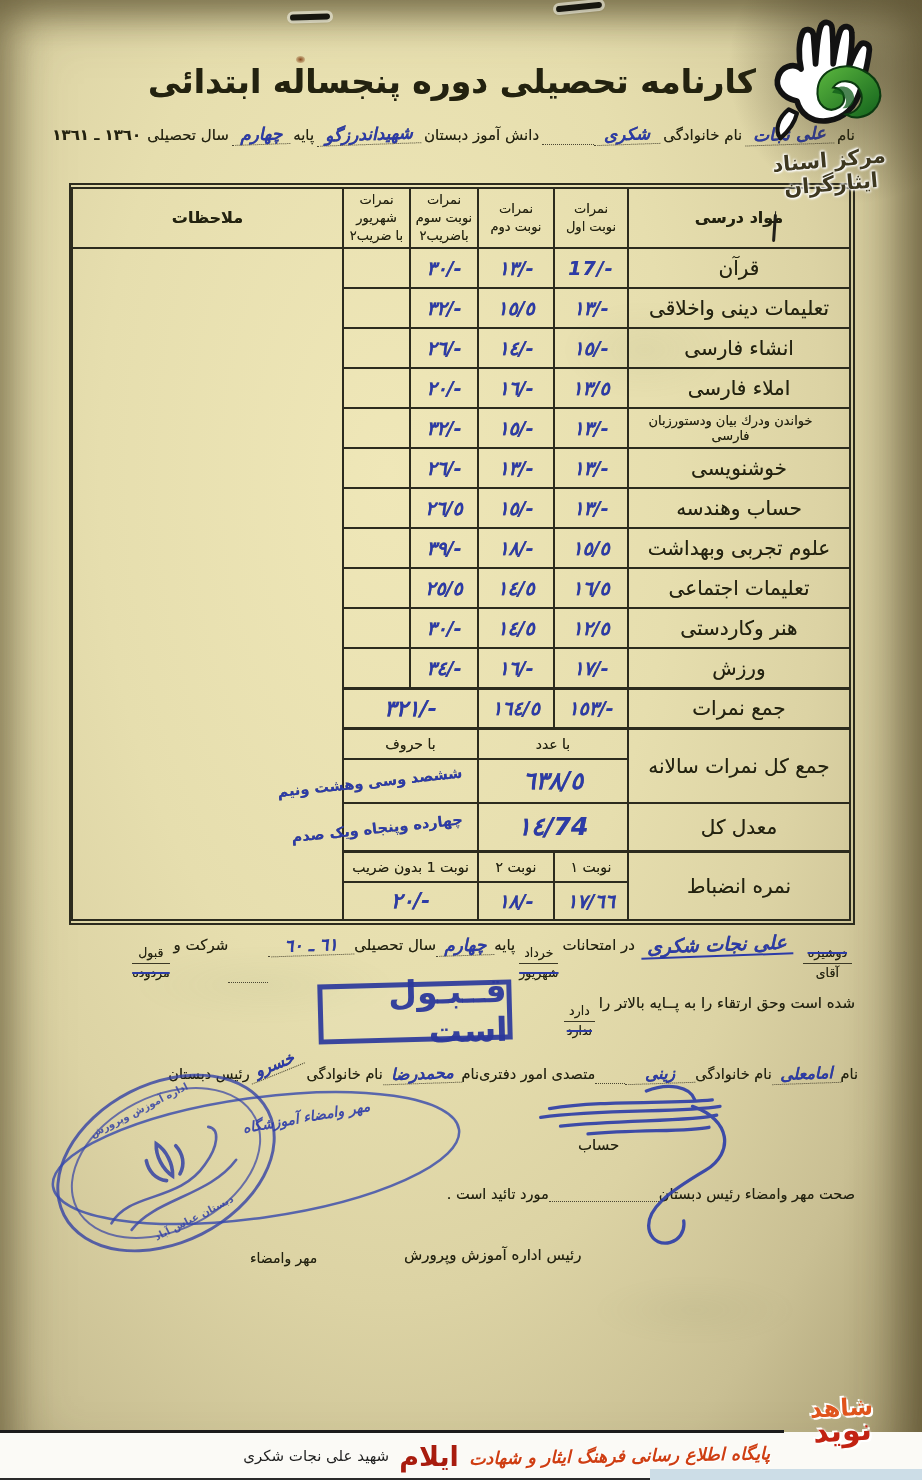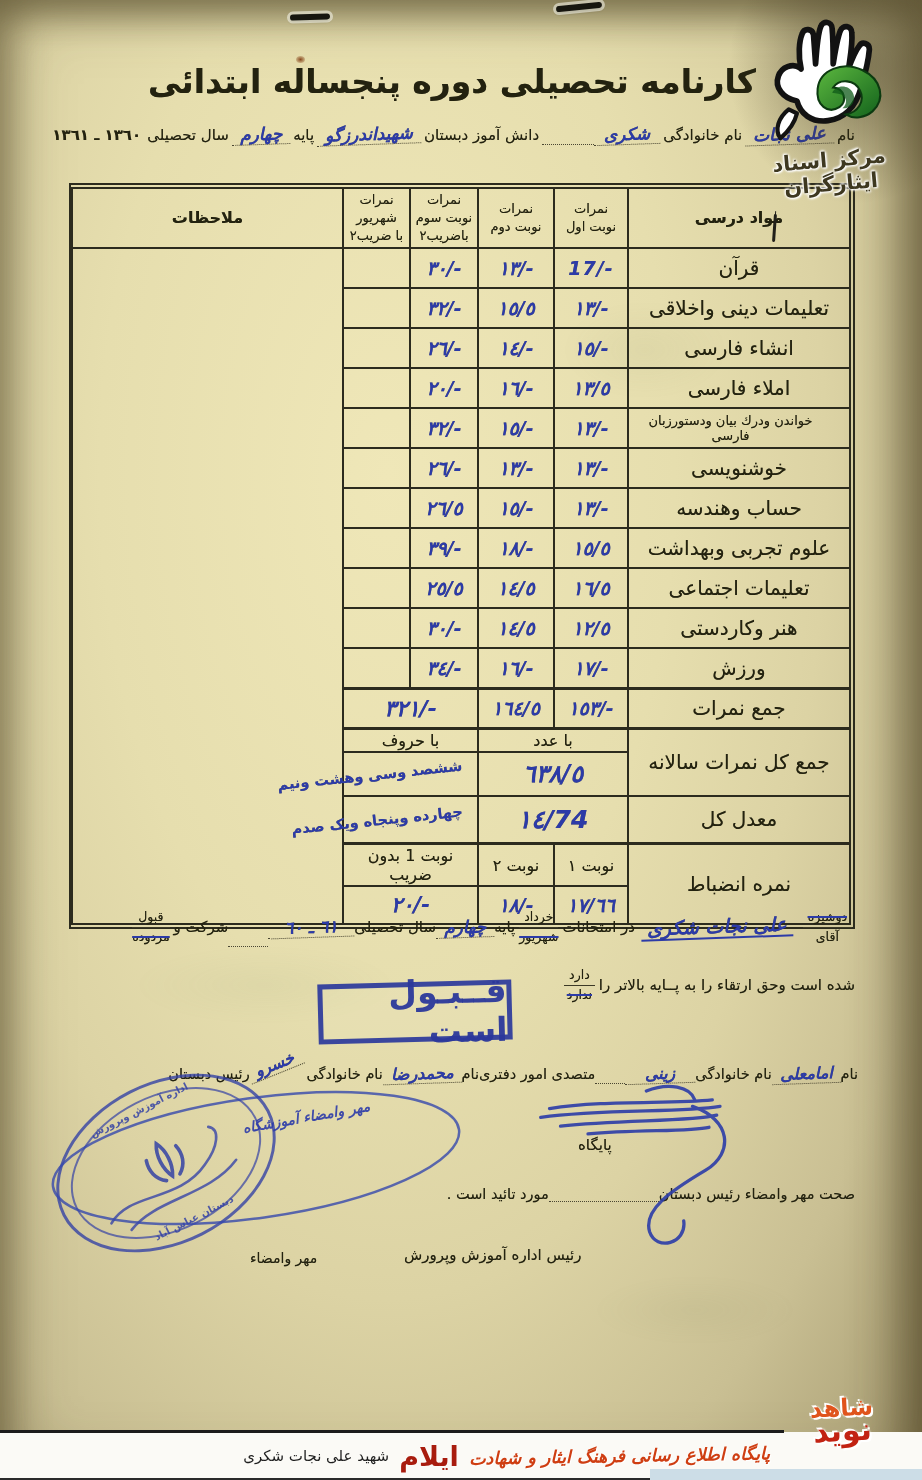--- a/index.html
+++ b/index.html
@@ -51,35 +51,35 @@
   table.report { width:100%; border-collapse:collapse; table-layout:fixed; direction:rtl; }
   table.report td { border:2px solid #2c2b1e; text-align:center; vertical-align:middle; padding:1px 2px; }
   tr.r-head { height:60px; }
   tr.r-sub  { height:40px; }
   td.th { font-size:13px; line-height:1.4; white-space:pre-line; }
   td.th-big { font-size:16px; font-weight:bold; }
   td.subject { text-align:right; padding-right:10px; font-size:20px; }
   td.subject.long { font-size:13px; padding-right:19px; }
   td.grade, .num-ltr { direction:ltr; unicode-bidi:bidi-override; }
   td.grade { color:#2c3ba8; font-weight:bold; font-style:italic; font-size:19px; letter-spacing:1px; }
-  td.small-h { font-size:16px; height:22px; }
+  td.small-h { font-size:14px; height:31px; }
   td.big-num { color:#2c3ba8; font-weight:bold; font-style:italic; font-size:24px; letter-spacing:5px; }
   td.words { color:#2c3ba8; font-weight:bold; font-size:14.5px; overflow:visible; }
   td.words > span { display:inline-block; white-space:nowrap; transform:rotate(-6deg) translateX(-12px); }
   tr.r-total { height:40px; } tr.r-annual-h { height:18px; } tr.r-annual-v { height:44px; }
   tr.r-avg { height:48px; } tr.r-disc-h { height:24px; } tr.r-disc-v { height:38px; }
   tr.sep-top td { border-top:3px solid #2c2b1e; }
   .pen-mark { position:absolute; left:773px; top:214px; width:3px; height:28px; background:#21201a;
               transform:rotate(4deg); border-radius:2px; box-shadow:0 -4px 0 -1px #21201a; }
 
   
   .line-flex { position:absolute; display:flex; align-items:center; font-size:15px; white-space:nowrap; }
   .res1 { left:56px; top:908px; width:800px; }
   .stack { display:inline-flex; flex-direction:column; text-align:center; font-size:12.5px; line-height:1.5; margin:0 4px; }
-  .stack .top { border-bottom:1.6px solid #3c3926; padding:0 5px; }
+  .stack .top { border-bottom:1.6px solid #3c3926; padding:0 5px;margin-top:36px; }
   .struck { text-decoration:line-through; text-decoration-color:#2c3ba8; text-decoration-thickness:2px; }
   .hw-name { font-size:19px; font-style:italic; transform:rotate(-2deg); display:inline-block;
              border-bottom:2px solid #2c3ba8; padding:0 6px; margin:0 6px; }
   .res2 { left:470px; top:966px; width:385px; justify-content:flex-start; }
   .res3 { position:absolute; left:470px; top:1028px; width:385px; text-align:right; font-size:15px; }
   .pass-stamp { position:absolute; left:318px; top:982px; width:194px; height:60px;
                 border:5px solid rgba(43,56,155,.92); display:flex; align-items:center; justify-content:center;
                 transform:rotate(-1.5deg); color:rgba(43,56,155,.95); font-size:33px; font-weight:bold;
                 letter-spacing:1px; background:rgba(255,255,250,.06); }
 
@@ -353,21 +353,21 @@
     <span class="hw-val hwb" style="min-width:70px;text-align:center;">زینی</span>
     <span class="fill-dot" style="width:30px;"></span>
     <span>متصدی امور دفتری</span>
     <span>نام</span>
     <span class="hw-val hwb">محمدرضا</span>
     <span>نام خانوادگی</span>
     <span class="hw-val hwb hw-diag">خسرو</span>
     <span>رئیس دبستان</span>
   </div>
 
-  <div class="sig-label ink">پایگاه</div>
+  <div class="sig-label ink">حساب</div>
 
   <svg class="sig-svg" width="240" height="165" viewBox="0 0 210 150">
     <g fill="none" stroke="#3040a8" stroke-width="3" stroke-linecap="round" opacity=".92">
       <path d="M30,26 C80,18 140,22 178,18"></path>
       <path d="M22,34 C80,26 150,30 185,24"></path>
       <path d="M40,42 C95,36 160,38 182,32"></path>
       <path d="M65,49 C110,45 158,47 175,43"></path>
       <path d="M160,24 C195,36 198,66 172,82 C140,101 115,118 121,138 C127,156 155,149 152,128"></path>
       <path d="M118,10 C138,2 158,6 162,18"></path>
     </g>

